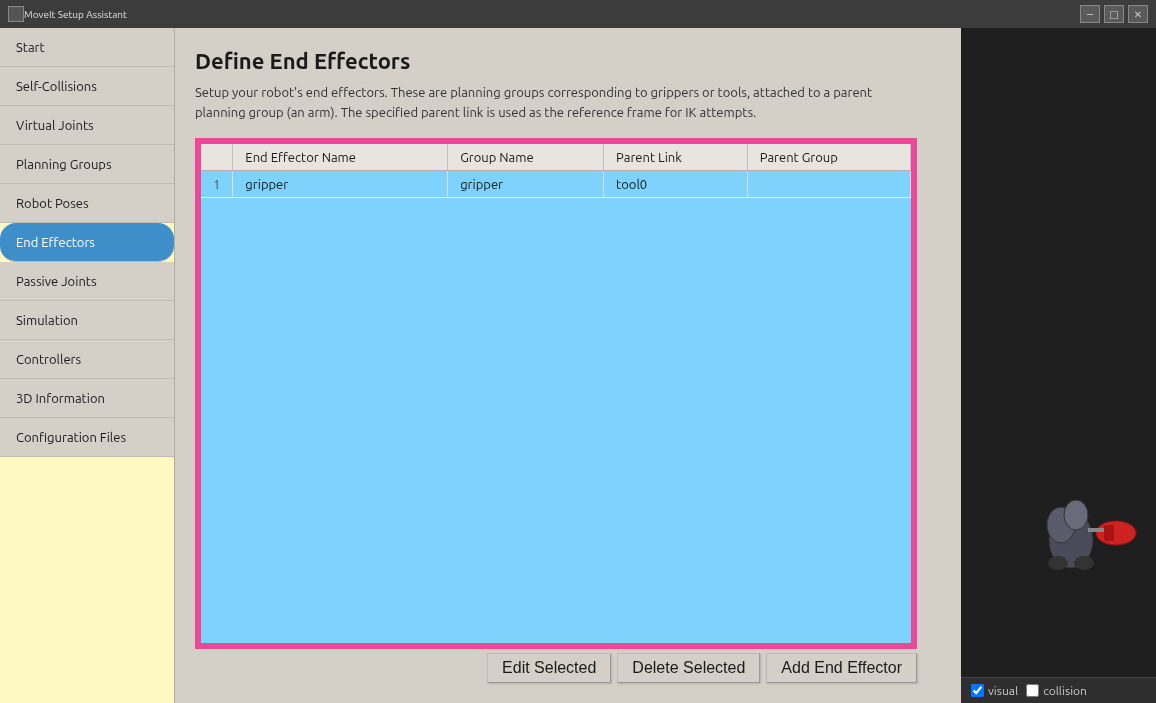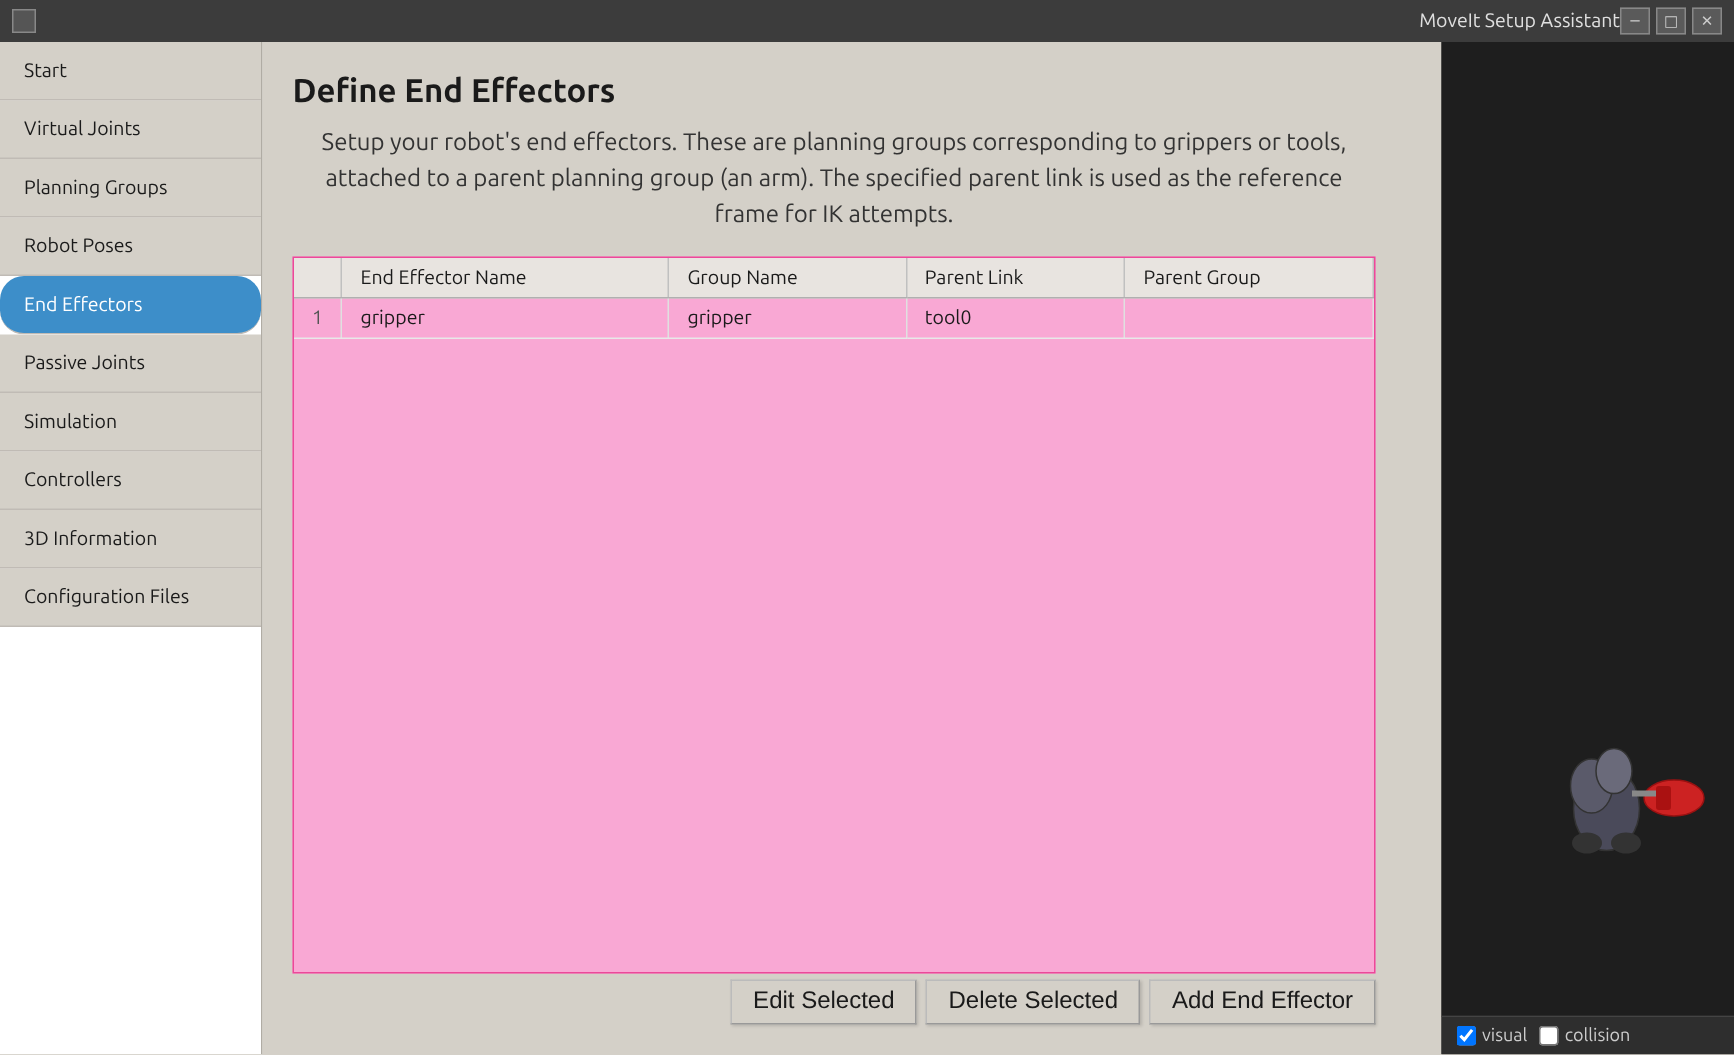--- a/index.html
+++ b/index.html
@@ -20,23 +20,22 @@
       color: #e0e0e0;
       height: 28px;
       display: flex;
       align-items: center;
       justify-content: space-between;
       padding: 0 8px;
       flex-shrink: 0;
     }
     .titlebar-title {
       flex: 1;
-      text-align: right;
-      font-size: 13px;
-      padding-left: 20px;
+      text-align: left;
+      font-size: 10px;
     }
     .titlebar-controls {
       display: flex;
       gap: 4px;
     }
     .titlebar-btn {
       width: 20px;
       height: 18px;
       background: #5a5a5a;
       border: 1px solid #888;
@@ -62,21 +61,21 @@
     
     .app-body {
       display: flex;
       flex: 1;
       overflow: hidden;
     }
 
     
     .sidebar {
       width: 175px;
-      background: #ffffff;
+      background: #fef9c3;
       border-right: 1px solid #b0aca4;
       display: flex;
       flex-direction: column;
       flex-shrink: 0;
       overflow-y: auto;
     }
     .sidebar-item {
       padding: 12px 16px;
       cursor: pointer;
       border-bottom: 1px solid #c0bbb5;
@@ -101,31 +100,30 @@
     }
 
     .page-title {
       font-size: 22px;
       font-weight: bold;
       color: #1a1a1a;
       margin-bottom: 10px;
     }
 
     .page-description {
-      font-size: 16px;
+      font-size: 13px;
       color: #333;
       margin-bottom: 16px;
       line-height: 1.5;
-      text-align: center;
     }
 
     
     .table-container {
-      background: #f9a8d4;
-      border: 1px solid #ec4899;
+      background: #7dd3fc;
+      border: 6px solid #ec4899;
       flex: 1;
       margin-bottom: 4px;
       overflow: auto;
     }
 
     table {
       width: 100%;
       border-collapse: collapse;
     }
     thead tr {
@@ -224,20 +222,21 @@
     <div class="titlebar-btn">─</div>
     <div class="titlebar-btn">□</div>
     <div class="titlebar-btn">✕</div>
   </div>
 </div>
 
 <div class="app-body">
 
   <div class="sidebar">
     <div class="sidebar-item">Start</div>
+    <div class="sidebar-item">Self-Collisions</div>
     <div class="sidebar-item">Virtual Joints</div>
     <div class="sidebar-item">Planning Groups</div>
     <div class="sidebar-item">Robot Poses</div>
     <div class="sidebar-item active">End Effectors</div>
     <div class="sidebar-item">Passive Joints</div>
     <div class="sidebar-item">Simulation</div>
     <div class="sidebar-item">Controllers</div>
     <div class="sidebar-item">3D Information</div>
     <div class="sidebar-item">Configuration Files</div>
   </div>

